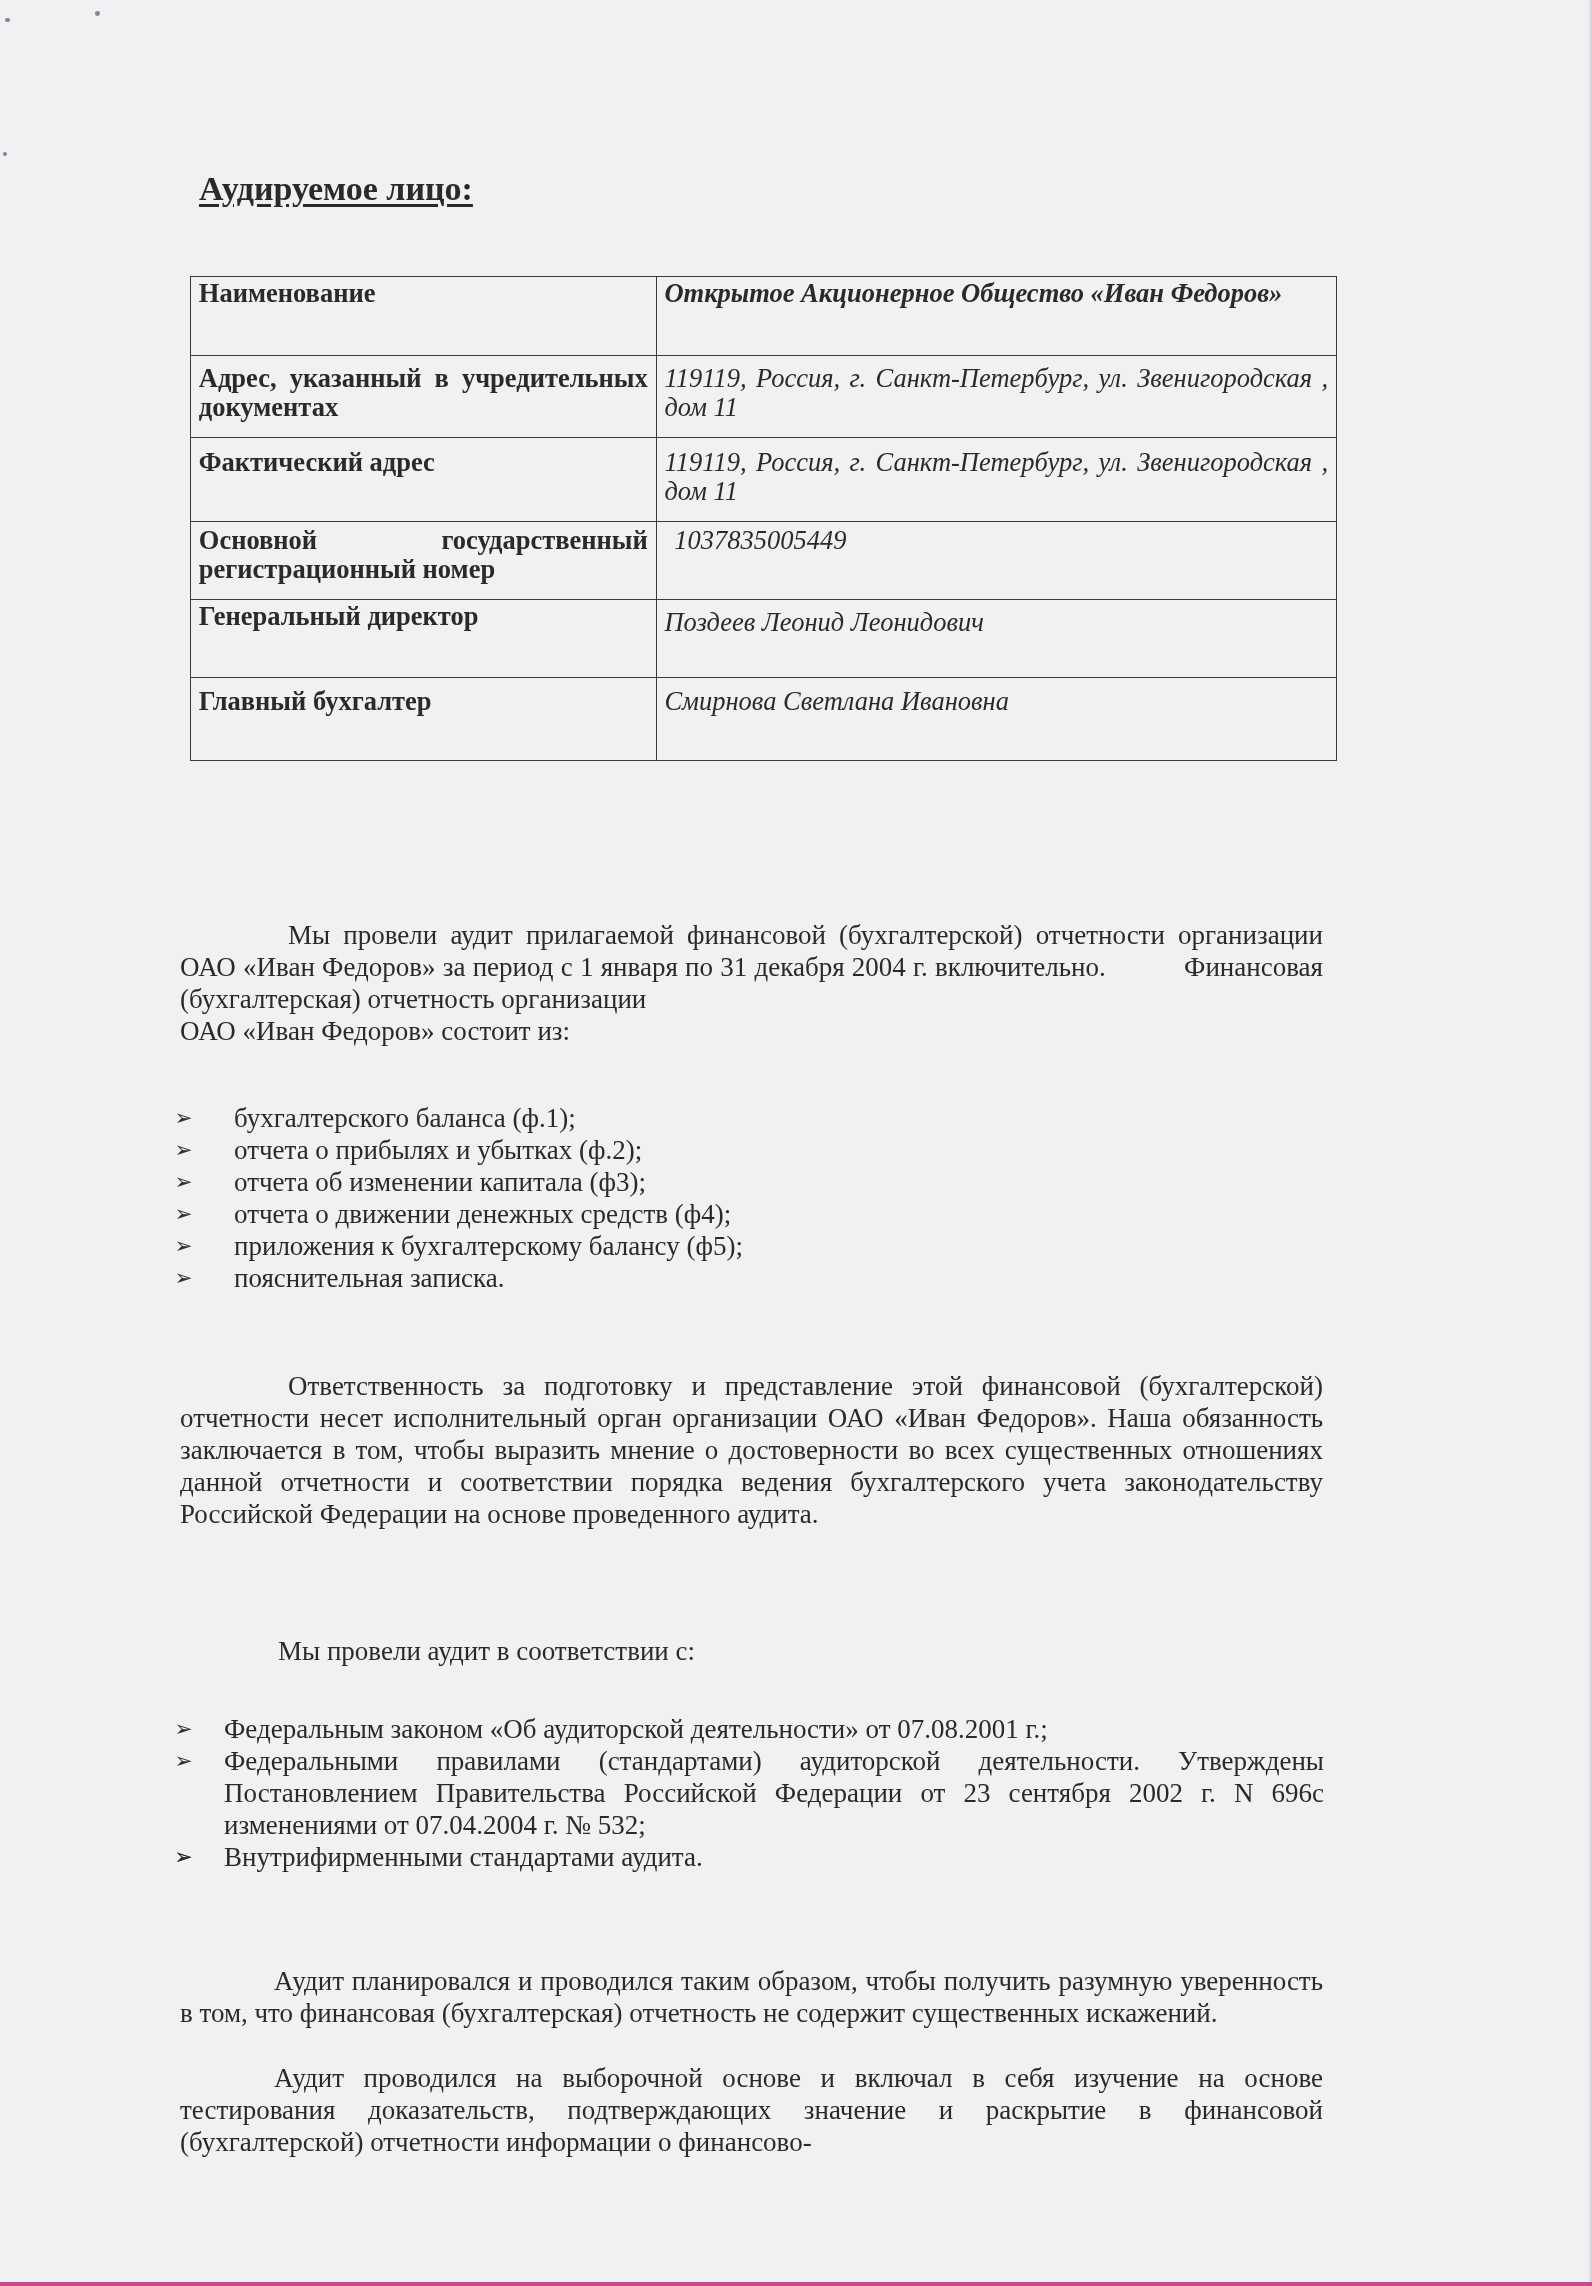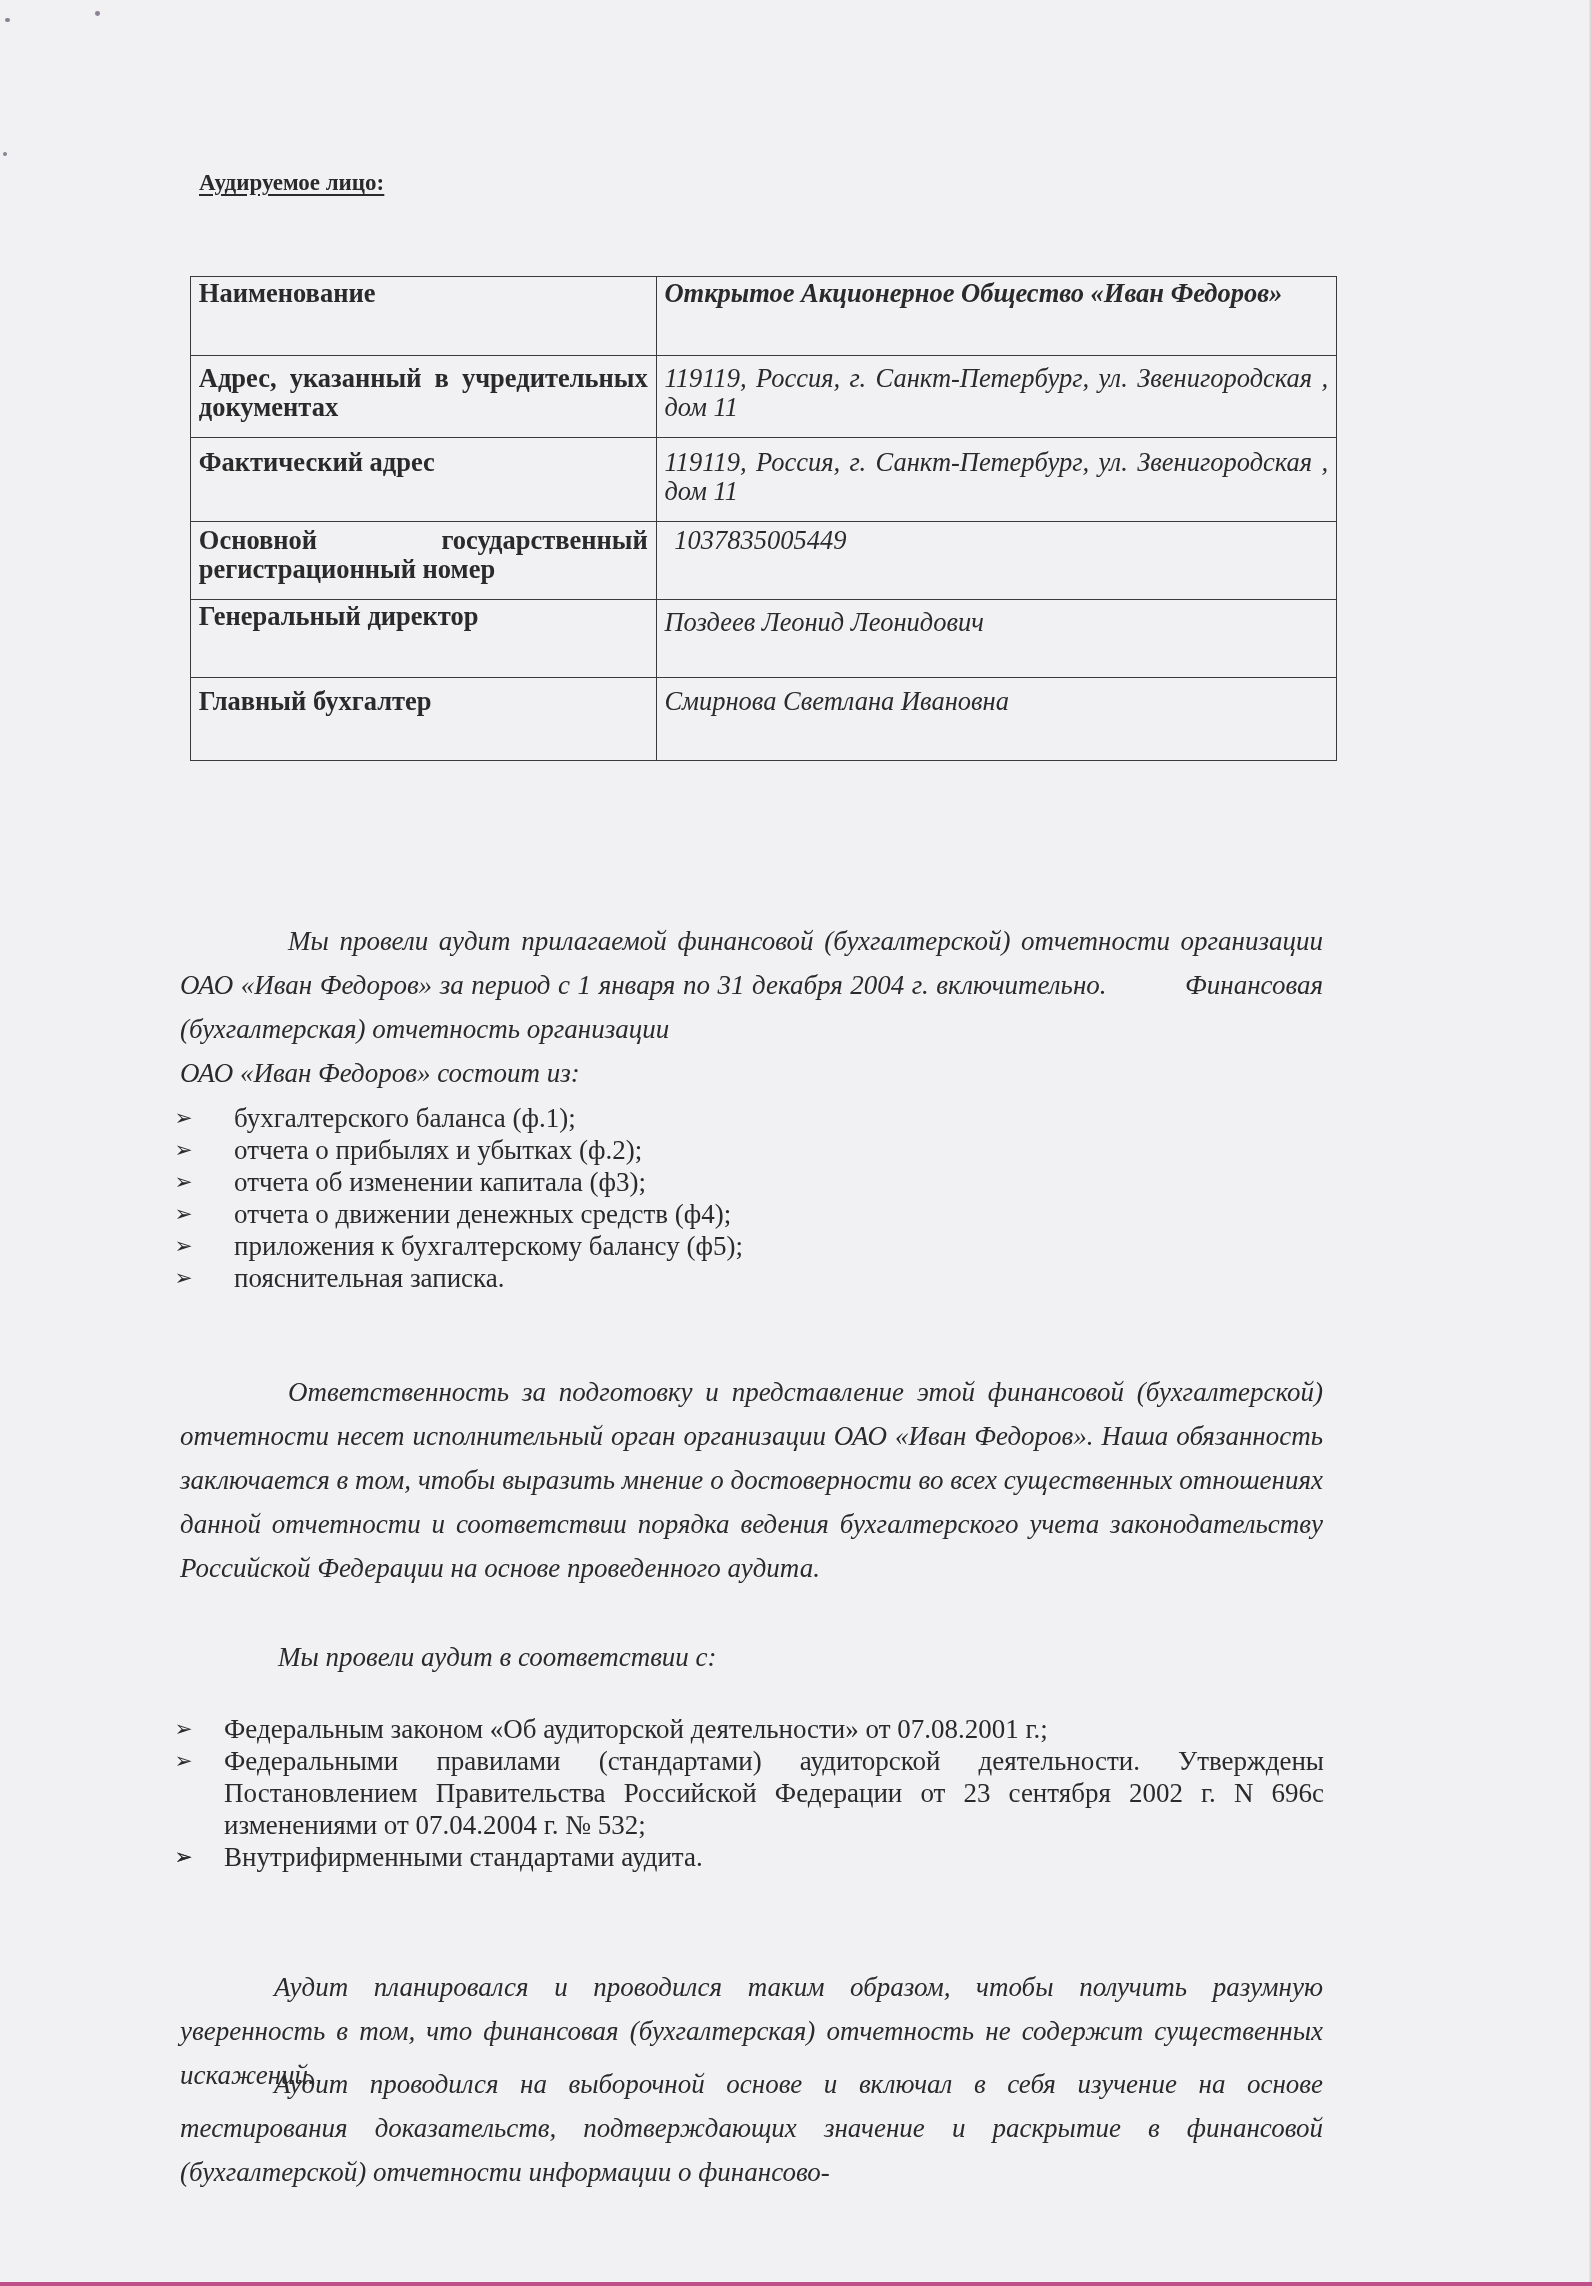--- a/index.html
+++ b/index.html
@@ -9,21 +9,21 @@
     font-family: "Liberation Serif", "DejaVu Serif", serif;
     color: #2a2a2a;
   }
   .page { position: absolute; left: 0; top: 0; width: 1593px; height: 2287px; }
   .speck { position: absolute; border-radius: 50%; background: #8a8290; }
   .bottom-edge { position: absolute; left: 0; right: 0; bottom: 0; height: 4.9px; background: #c0508a; }
   .right-shadow { position: absolute; top: 0; right: 0; width: 3.9px; height: 2287px; background: linear-gradient(to right, #e8e6ea, #c9c6cc); }
 
   .heading {
     position: absolute; left: 199px; top: 170px;
-    font-weight: bold; font-size: 23px; text-decoration: underline; text-underline-offset: 3.9px;
+    font-weight: bold; font-size: 34px; text-decoration: underline; text-underline-offset: 3.9px;
     color: #2a2a2a;
   }
 
   table.info {
     position: absolute; left: 190px; top: 276px; width: 1147px;
     border-collapse: collapse; table-layout: fixed;
     font-size: 26.5px; line-height: 29px;
   }
   table.info td { border: 1.5px solid #3a3a3a; vertical-align: top; padding: 0 7.8px 0 7.8px; }
   table.info td.k { width: 449px; font-weight: bold; text-align: justify; }
@@ -31,21 +31,21 @@
   table.info tr.r0 td { height: 76px; padding-top: 2px; }
   table.info tr.r1 td { height: 72px; padding-top: 2px; }
   table.info tr.r2 td { height: 73px; padding-top: 7.8px; }
   table.info tr.r3 td { height: 73px; padding-top: 10px; }
   table.info tr.r4 td { height: 73px; padding-top: 4px; }
   table.info tr.r5 td { height: 69px; padding-top: 7.8px; }
   table.info tr.r6 td { height: 73px; padding-top: 9.8px; }
 
   .para {
     position: absolute; left: 180px; width: 1143px;
-    font-size: 27px; line-height: 44px; text-align: justify; font-style: italic;
+    font-size: 27px; line-height: 32px; text-align: justify;
   }
   .para .indent { display: inline-block; width: 108px; }
   .bullets { position: absolute; left: 167px; width: 1157px; list-style: none; margin: 0; padding: 0; font-size: 27px; line-height: 32px; }
   .bullets li { position: relative; padding-left: 67px; text-align: justify; }
   .bullets li .arrow { position: absolute; left: 2px; top: 0; width: 29px; text-align: center; font-size: 21.6px; }
   .bullets.b2 li { padding-left: 57px; }
 </style>
 </head>
 <body>
 

